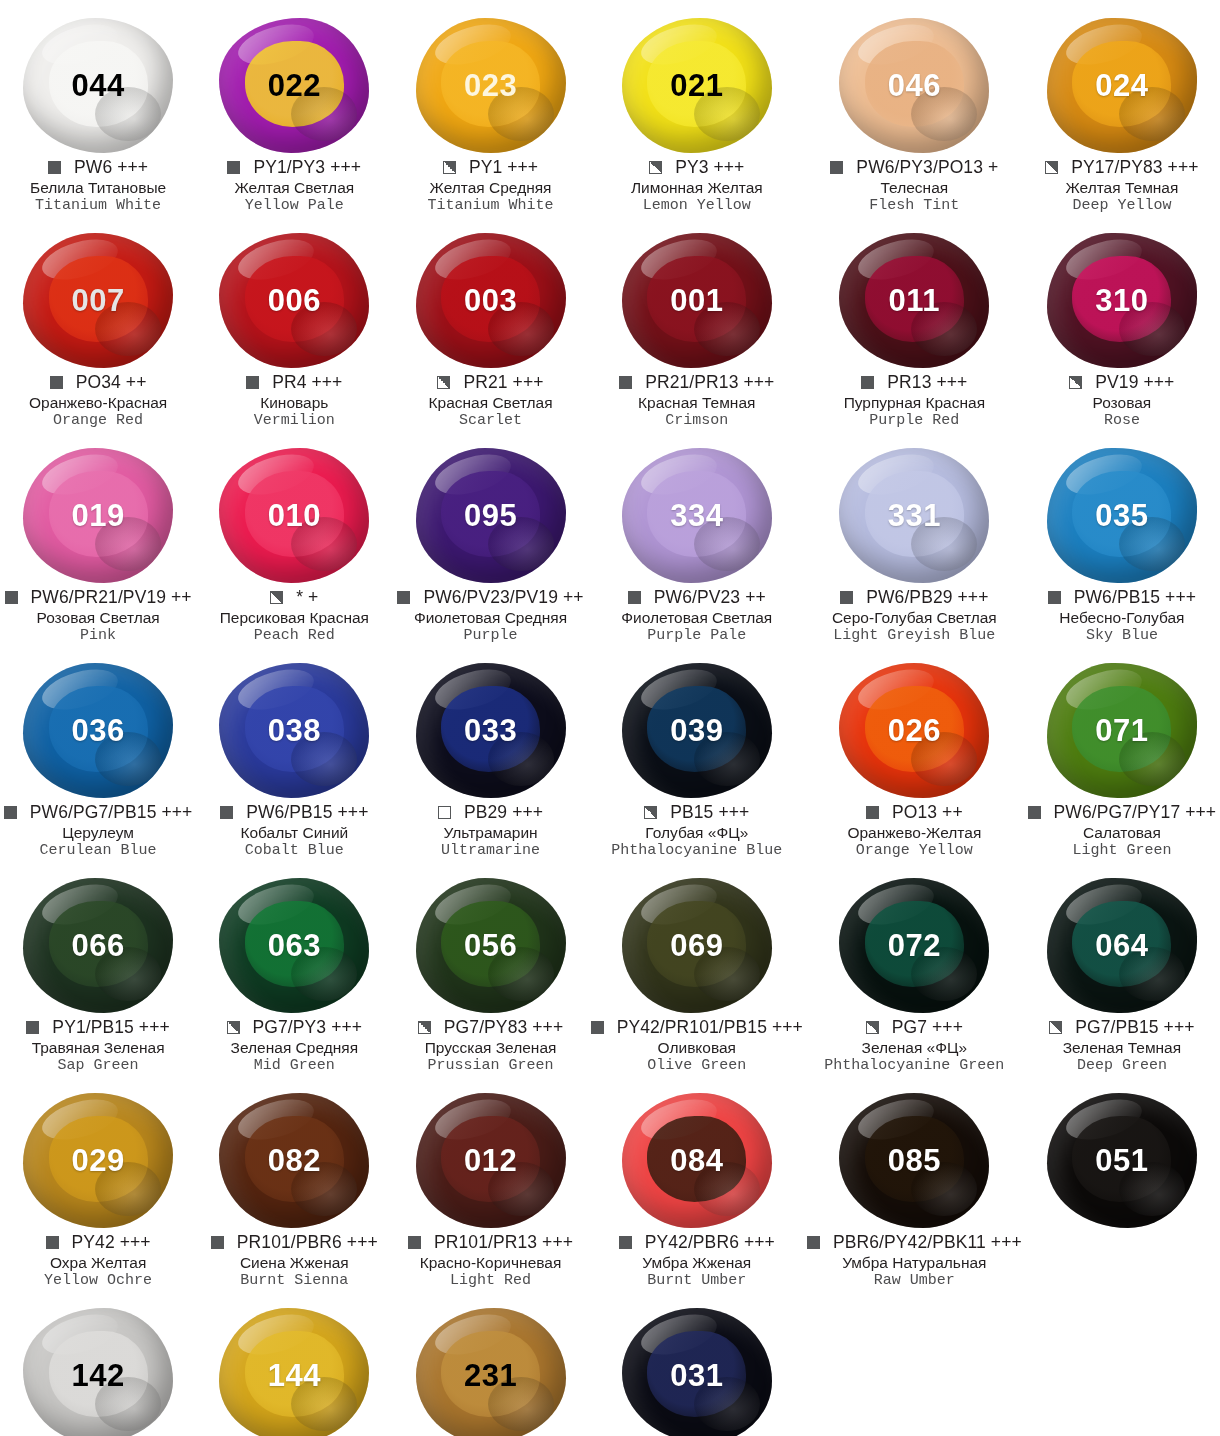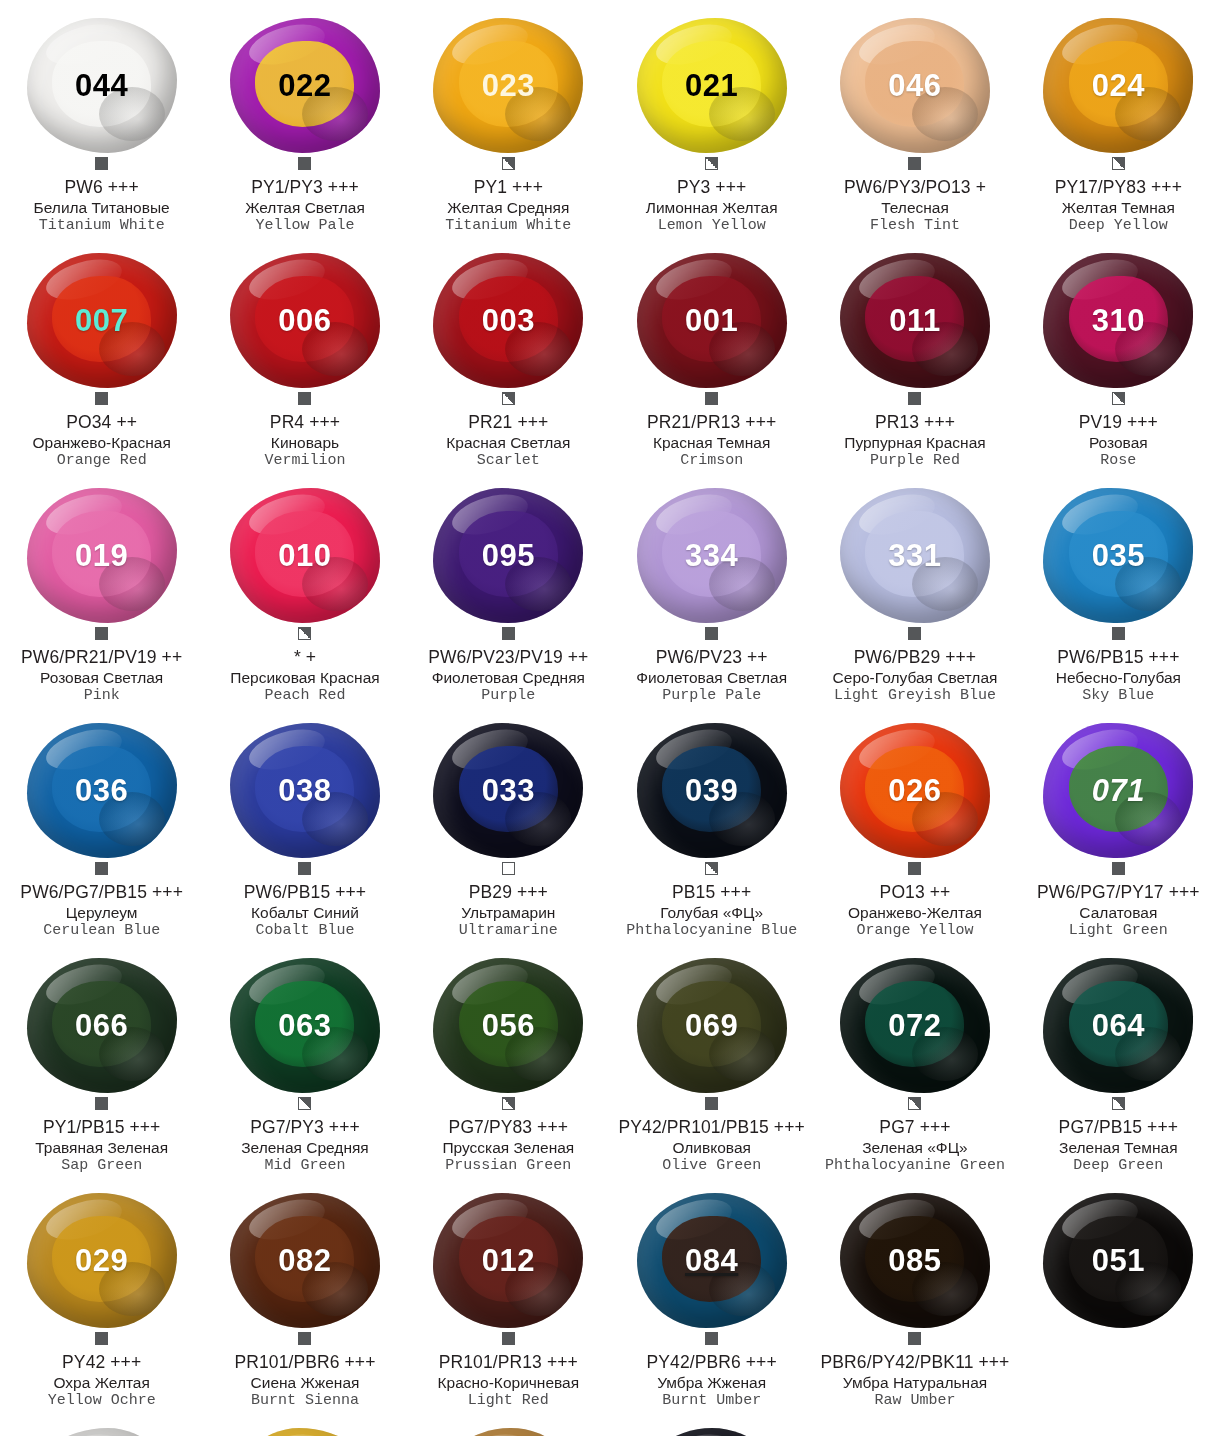--- a/index.html
+++ b/index.html
@@ -66,23 +66,22 @@
   }
   .meta{
     width:100%;
     text-align:center;
     margin-top:4px;
     padding:0 2px;
     box-sizing:border-box;
   }
   .pig-line{
     display:flex;align-items:center;justify-content:center;
-    gap:7px;
+    gap:13px;
     white-space:nowrap;
-    flex-direction:column;
   }
   .opacity-icon{
     width:13px;height:13px;
     flex:0 0 13px;
     box-sizing:border-box;
     display:inline-block;
   }
   .op-opaque{background:#555759;}
   .op-semi{
     border:1.5px solid #555759;
@@ -207,21 +206,21 @@
           <span class="pig-code">PY17/PY83 +++</span>
         </div>
         <div class="name-ru">Желтая Темная</div>
         <div class="name-en">Deep Yellow</div>
       </div>
     </div>
     <div class="swatch-cell" style="padding-top: 10px; padding-bottom: 8px;">
       <div class="blob-wrap">
         <div class="blob" style="background: rgb(197, 26, 19); border-radius: 48% 52% 46% 54% / 52% 46% 54% 48%;">
           <div class="blob-core" style="background: radial-gradient(at 45% 40%, rgb(224, 51, 21) 0%, rgb(224, 51, 21) 55%, rgb(197, 26, 19) 100%);"></div>
-          <div class="blob-num" style="color: #5eead4; text-shadow: rgba(0, 0, 0, 0.25) 0px 1px 2px;">007</div>
+          <div class="blob-num" style="color: #e5e5e5; text-shadow: rgba(0, 0, 0, 0.25) 0px 1px 2px;">007</div>
         </div>
       </div>
       <div class="meta">
         <div class="pig-line">
           <span class="opacity-icon op-opaque"></span>
           <span class="pig-code">PO34 ++</span>
         </div>
         <div class="name-ru">Оранжево-Красная</div>
         <div class="name-en">Orange Red</div>
       </div>
@@ -477,21 +476,21 @@
         <div class="pig-line">
           <span class="opacity-icon op-opaque"></span>
           <span class="pig-code">PO13 ++</span>
         </div>
         <div class="name-ru">Оранжево-Желтая</div>
         <div class="name-en">Orange Yellow</div>
       </div>
     </div>
     <div class="swatch-cell" style="padding-top: 10px; padding-bottom: 8px;">
       <div class="blob-wrap">
-        <div class="blob" style="background: #6d28d9; border-radius: 44% 56% 52% 48% / 56% 44% 54% 46%; font-style: italic;">
+        <div class="blob" style="background: #4d7c0f; border-radius: 44% 56% 52% 48% / 56% 44% 54% 46%;">
           <div class="blob-core" style="background: radial-gradient(at 45% 40%, rgb(62, 145, 48) 0%, rgb(62, 145, 48) 55%, rgb(47, 122, 39) 100%);"></div>
           <div class="blob-num" style="color: rgb(255, 255, 255); text-shadow: rgba(0, 0, 0, 0.25) 0px 1px 2px;">071</div>
         </div>
       </div>
       <div class="meta">
         <div class="pig-line">
           <span class="opacity-icon op-opaque"></span>
           <span class="pig-code">PW6/PG7/PY17 +++</span>
         </div>
         <div class="name-ru">Салатовая</div>
@@ -637,21 +636,21 @@
         <div class="pig-line">
           <span class="opacity-icon op-opaque"></span>
           <span class="pig-code">PR101/PR13 +++</span>
         </div>
         <div class="name-ru">Красно-Коричневая</div>
         <div class="name-en">Light Red</div>
       </div>
     </div>
     <div class="swatch-cell" style="padding-top: 10px; padding-bottom: 8px;">
       <div class="blob-wrap">
-        <div class="blob" style="background: #0c4a6e; border-radius: 52% 48% 54% 46% / 50% 52% 48% 50%; text-decoration: underline;">
+        <div class="blob" style="background: #ef4444; border-radius: 52% 48% 54% 46% / 50% 52% 48% 50%;">
           <div class="blob-core" style="background: radial-gradient(at 45% 40%, rgb(58, 29, 16) 0%, rgb(58, 29, 16) 55%, rgb(42, 21, 12) 100%);"></div>
           <div class="blob-num" style="color: rgb(255, 255, 255); text-shadow: rgba(0, 0, 0, 0.25) 0px 1px 2px;">084</div>
         </div>
       </div>
       <div class="meta">
         <div class="pig-line">
           <span class="opacity-icon op-opaque"></span>
           <span class="pig-code">PY42/PBR6 +++</span>
         </div>
         <div class="name-ru">Умбра Жженая</div>

